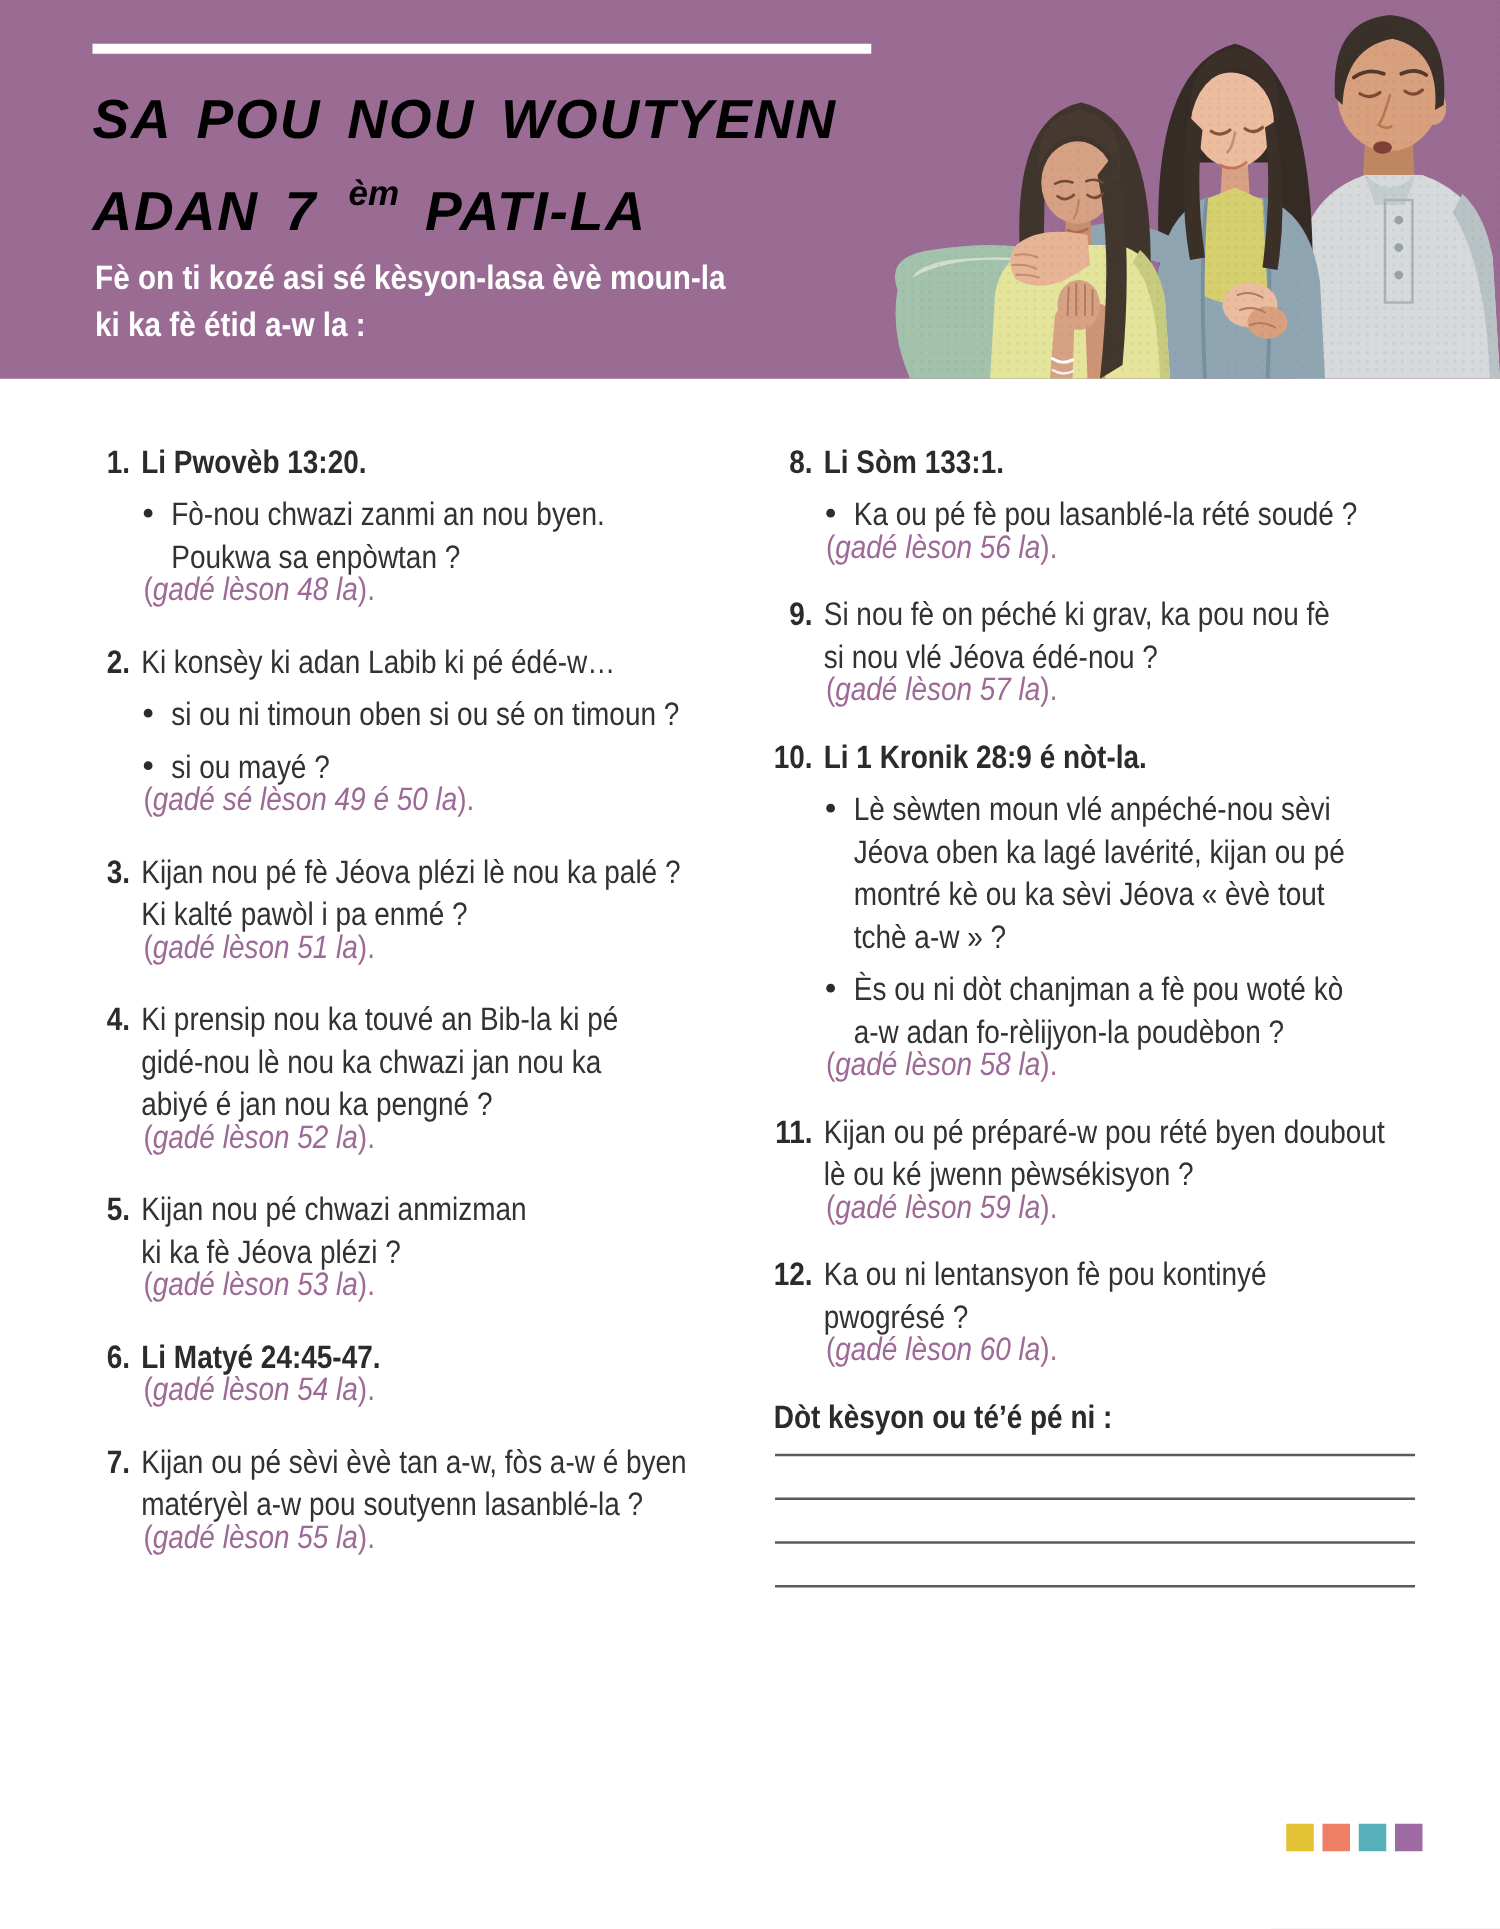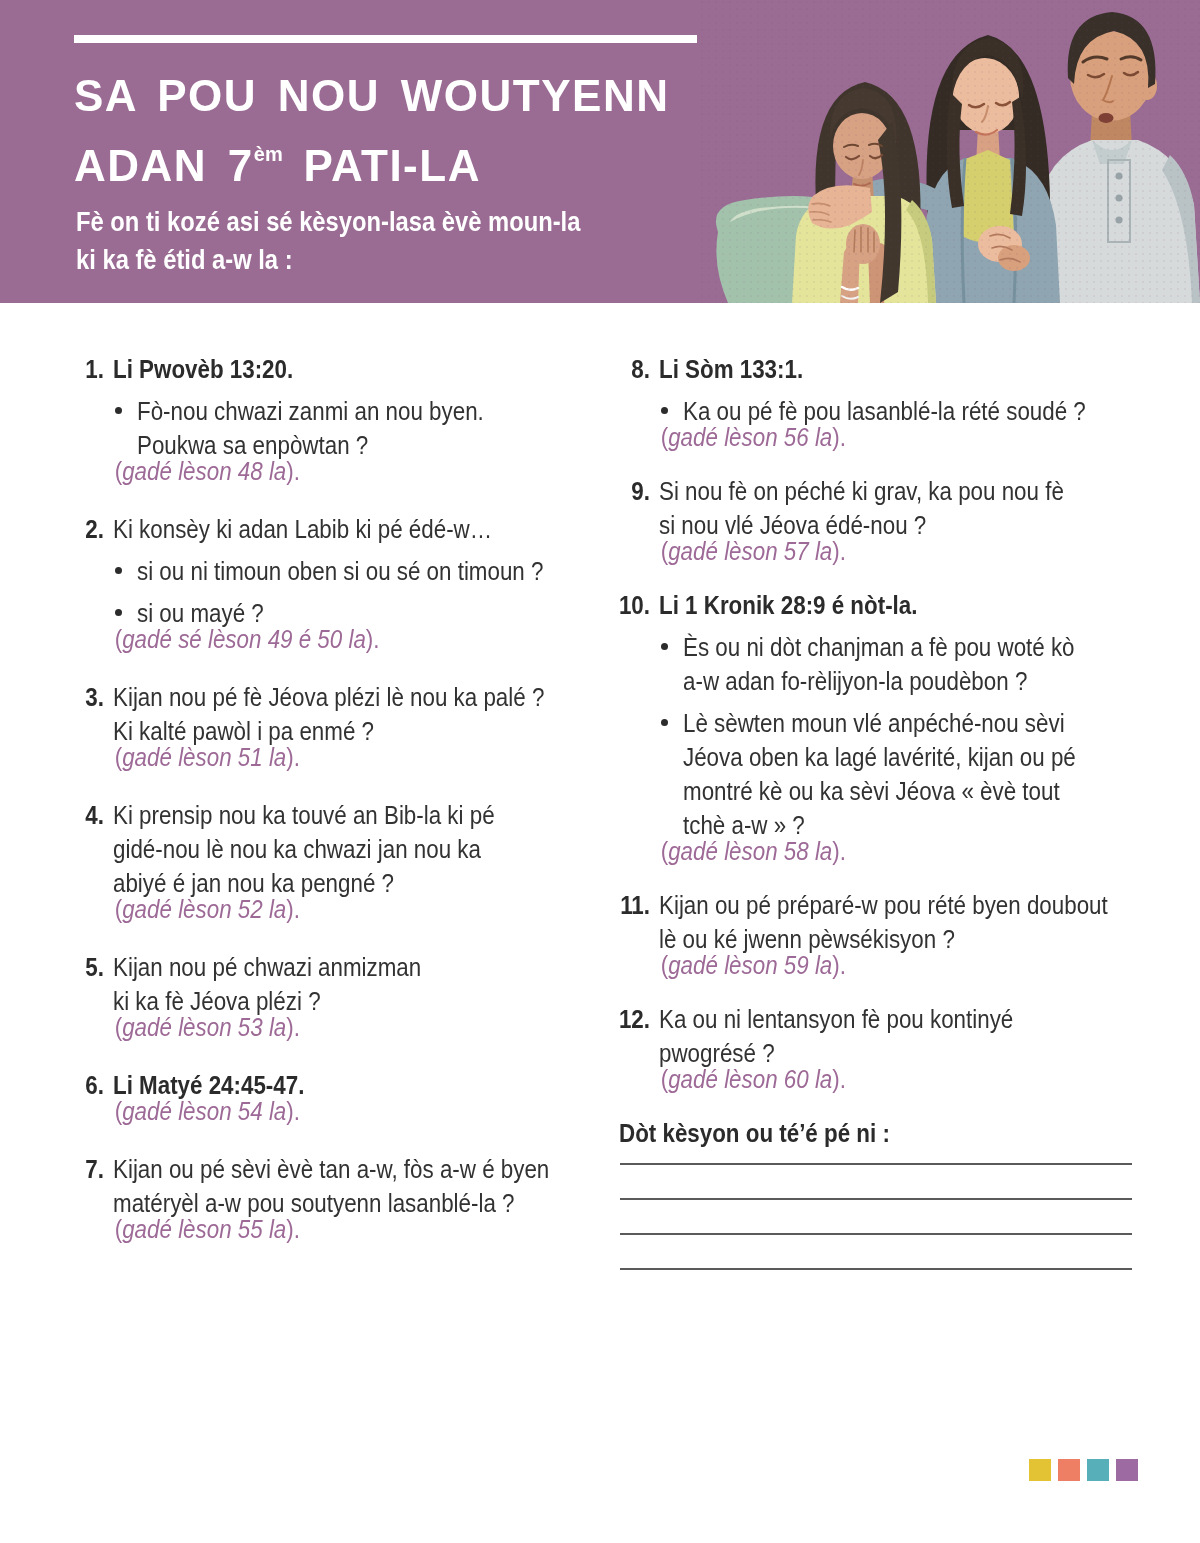--- a/index.html
+++ b/index.html
@@ -7,24 +7,24 @@
     position:relative;width:1200px;height:1543px;margin:0 auto;
     background:#ffffff;overflow:hidden;
     font-family:"Liberation Sans","DejaVu Sans",sans-serif;
     color:#323232;
   }
   
   .hero{position:absolute;left:0;top:0;width:1200px;height:303px;background:#9a6c94;}
   .hero-rule{position:absolute;left:74px;top:35px;width:623px;height:8px;background:#ffffff;}
   .hero-title{
     position:absolute;left:74px;top:64px;margin:0;
-    font-size:44px;line-height:63px;font-weight:700;color:#ffffff;
-    letter-spacing:1.5px;word-spacing:7px;white-space:nowrap;
-  }
-  .hero-title sup{font-size:20px;position:relative;top:-4px;letter-spacing:0;}
+    font-size:44px;line-height:63px;font-weight:700;color:#000000;
+    letter-spacing:1.5px;word-spacing:7px;white-space:nowrap;font-style:italic;
+  }
+  .hero-title sup{font-size:28px;position:relative;top:-4px;letter-spacing:0;margin-left:25px;}
   .hero-sub{
     position:absolute;left:76px;top:203px;margin:0;
     font-size:27px;line-height:38px;font-weight:700;color:#ffffff;
     transform:scaleX(.88);transform-origin:0 0;white-space:nowrap;
   }
   .hero-art{position:absolute;right:0;top:0;width:500px;height:303px;}
   
   .col{position:absolute;top:352px;}
   .col-left{left:62px;width:516px;}
   .col-right{left:608px;width:548px;}
@@ -232,25 +232,25 @@
             <div class="q-lines cond"><span>Si nou fè on péché ki grav, ka pou nou fè</span><br><span>si nou vlé Jéova édé-nou ?</span></div>
             <div class="q-ref cond"><span class="ref-open">(</span><span class="ref-italic">gadé lèson 57 la</span><span class="ref-close">).</span></div>
           </div>
         </div>
         <div class="q-item">
           <div class="q-num">10.</div>
           <div class="q-content">
             <div class="q-lines cond bold"><span>Li 1 Kronik 28:9 é nòt-la.</span></div>
             <div class="q-bullet">
               <span class="dot"></span>
+              <div class="b-text cond"><span>Lè sèwten moun vlé anpéché-nou sèvi</span><br><span>Jéova oben ka lagé lavérité, kijan ou pé</span><br><span>montré kè ou ka sèvi Jéova « èvè tout</span><br><span>tchè a-w » ?</span></div>
+            </div>
+            <div class="q-bullet">
+              <span class="dot"></span>
               <div class="b-text cond"><span>Ès ou ni dòt chanjman a fè pou woté kò</span><br><span>a-w adan fo-rèlijyon-la poudèbon ?</span></div>
-            </div>
-            <div class="q-bullet">
-              <span class="dot"></span>
-              <div class="b-text cond"><span>Lè sèwten moun vlé anpéché-nou sèvi</span><br><span>Jéova oben ka lagé lavérité, kijan ou pé</span><br><span>montré kè ou ka sèvi Jéova « èvè tout</span><br><span>tchè a-w » ?</span></div>
             </div>
             <div class="q-ref cond"><span class="ref-open">(</span><span class="ref-italic">gadé lèson 58 la</span><span class="ref-close">).</span></div>
           </div>
         </div>
         <div class="q-item">
           <div class="q-num">11.</div>
           <div class="q-content">
             <div class="q-lines cond"><span>Kijan ou pé préparé-w pou rété byen doubout</span><br><span>lè ou ké jwenn pèwsékisyon ?</span></div>
             <div class="q-ref cond"><span class="ref-open">(</span><span class="ref-italic">gadé lèson 59 la</span><span class="ref-close">).</span></div>
           </div>

